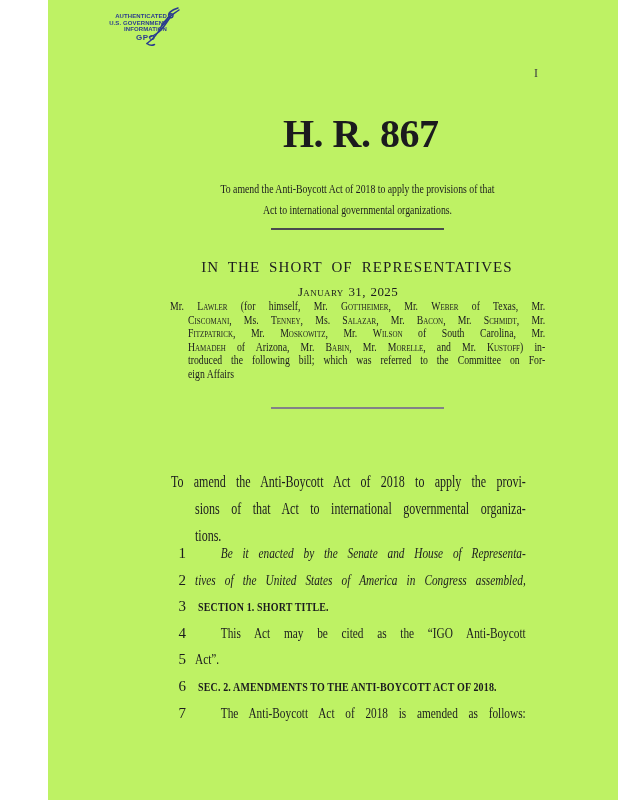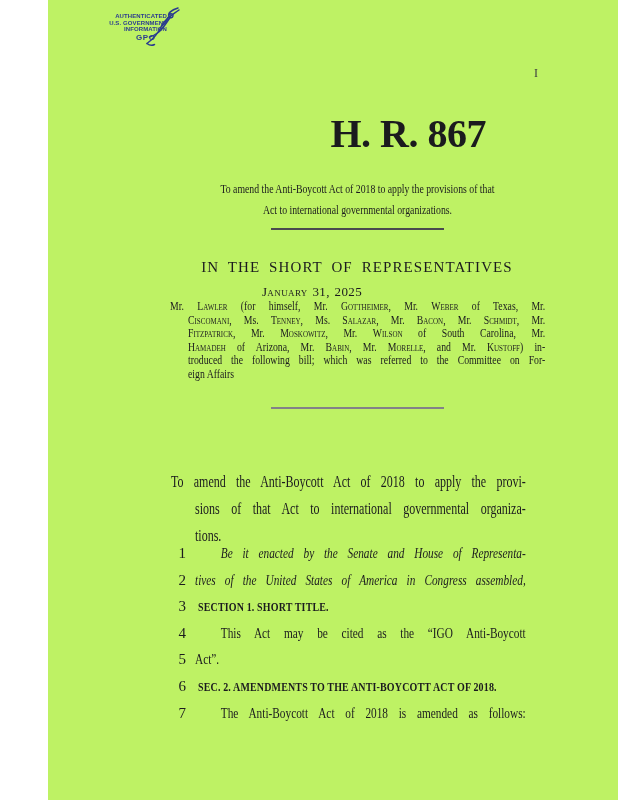--- a/index.html
+++ b/index.html
@@ -15,33 +15,33 @@
             font-weight:bold;font-size:8px;letter-spacing:.6px;}
   .seal-eagle{position:absolute;left:40px;top:0;}
 
   
   .pagenum{position:absolute;left:478px;top:66px;width:20px;text-align:center;
            font-size:12px;color:#3c3c40;}
 
   
   .congress{position:absolute;left:112px;top:121px;width:124px;text-align:center;
             font-size:12.5px;line-height:14.5px;font-variant:small-caps;letter-spacing:.3px;}
-  .billnum{position:absolute;left:252px;top:110px;width:186px;text-align:right;
+  .billnum{position:absolute;left:235px;top:110px;width:186px;text-align:left;
            font-size:40px;font-weight:bold;letter-spacing:-.5px;white-space:nowrap;}
   .summary{position:absolute;left:85px;top:179px;width:449px;text-align:center;
            font-size:12.5px;line-height:21px;transform:scaleX(.78);transform-origin:50% 0;}
 
   .rule{position:absolute;left:223px;width:173px;height:2px;}
   .rule1{top:228px;background:#4a4a4e;}
   .rule2{top:407px;background:#828288;}
 
   .chamber{position:absolute;left:0;top:259px;width:618px;text-align:center;
            font-size:15px;letter-spacing:1.1px;word-spacing:4px;}
   .date{position:absolute;left:0;top:284px;width:528px;text-align:center;
-        font-size:13px;font-variant:small-caps;letter-spacing:.4px;word-spacing:1px;}
+        font-size:13px;font-variant:small-caps;letter-spacing:.4px;word-spacing:1px;padding-left:36px;}
 
   
   .sponsor{position:absolute;left:140px;top:300px;width:458px;font-size:12.5px;
            line-height:13.6px;transform:scaleX(.78);transform-origin:0 0;}
   .sp-ln{text-align:justify;text-align-last:justify;}
   .sp-ln.first{text-indent:-23px;}
   .sp-ln.nojust{text-align-last:left;}
   .sc{font-variant:small-caps;}
 
   

